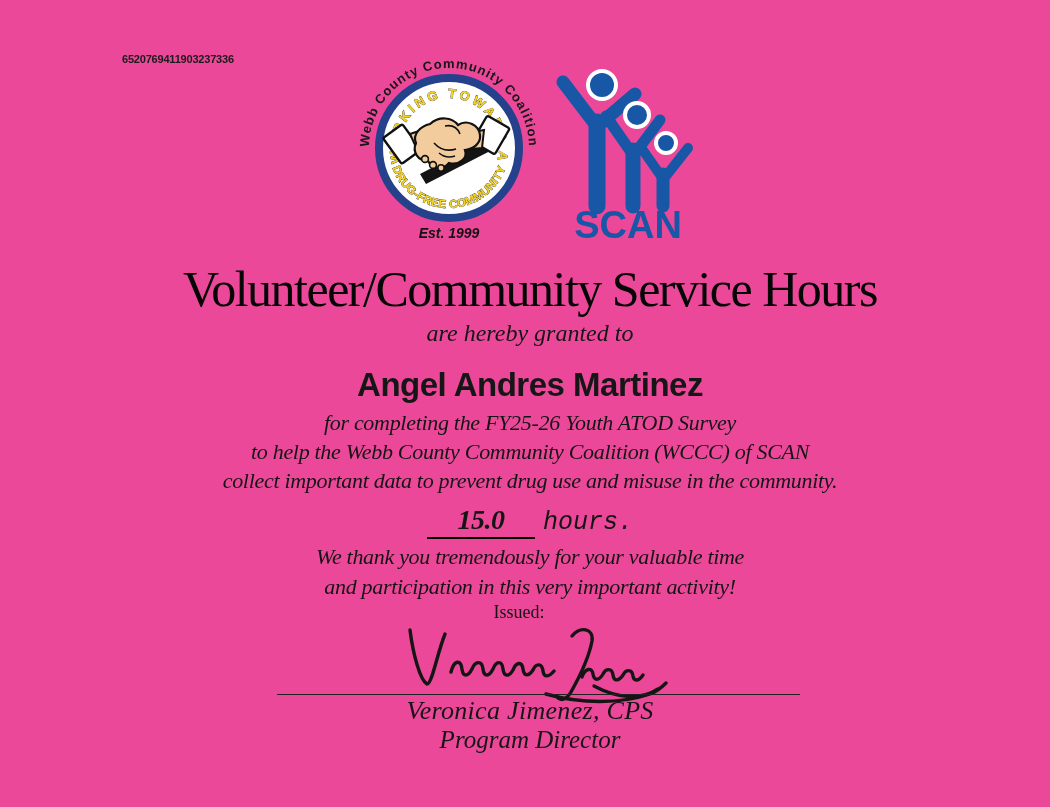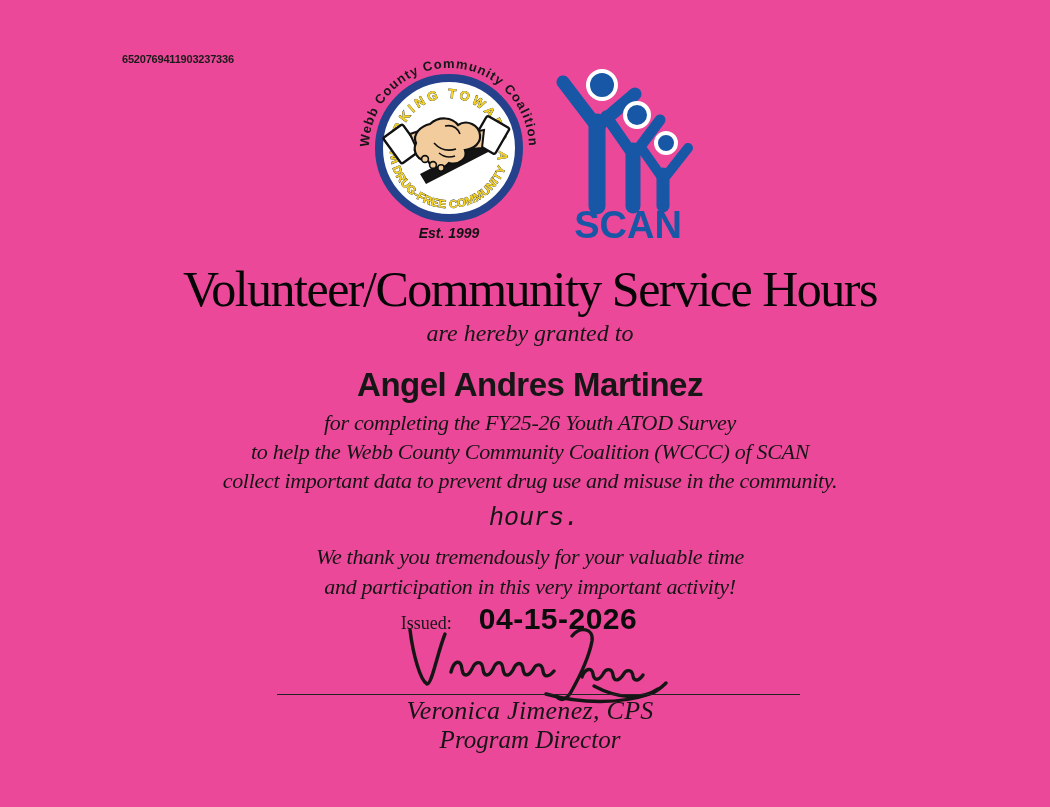--- a/index.html
+++ b/index.html
@@ -133,31 +133,31 @@
 
   <div id="recipient-name" class="abs centerline">Angel Andres Martinez</div>
 
   <div id="description-block" class="abs centerline">
     <div class="script">for completing the FY25-26 Youth ATOD Survey</div>
     <div class="script">to help the Webb County Community Coalition (WCCC) of SCAN</div>
     <div class="script">collect important data to prevent drug use and misuse in the community.</div>
   </div>
 
   <div id="hours-row" class="abs centerline">
+    <span id="hours-value">15.0</span>
     <span id="hours-unit">hours.</span>
   </div>
 
   <div id="thanks-block" class="abs centerline">
     <div class="script">We thank you tremendously for your valuable time</div>
     <div class="script">and participation in this very important activity!</div>
   </div>
 
   <div id="issued-row" class="abs">
     <span id="issued-label">Issued:</span>
-    <span id="issued-date">04-15-2026</span>
   </div>
 
   <svg class="abs" id="signature-svg" viewBox="0 0 272 86">
     <g fill="none" stroke="#151515" stroke-width="3.4" stroke-linecap="round" stroke-linejoin="round">
       <path d="M 14,6 C 17,30 24,56 31,60 C 36,60 41,30 49,10"></path>
       <path d="M 55,48 C 58,36 65,35 66,45 C 67,53 72,53 76,45 C 79,37 86,36 87,45
                C 88,53 93,53 97,45 C 100,37 106,36 107,45 C 108,53 113,53 117,46
                C 120,38 126,37 127,45 C 128,53 133,52 137,46 C 140,39 146,39 147,47
                C 148,54 153,53 158,47"></path>
       <path d="M 176,12 C 184,2 198,4 196,17 C 193,33 184,52 175,68 C 171,75 165,78 161,73"></path>

